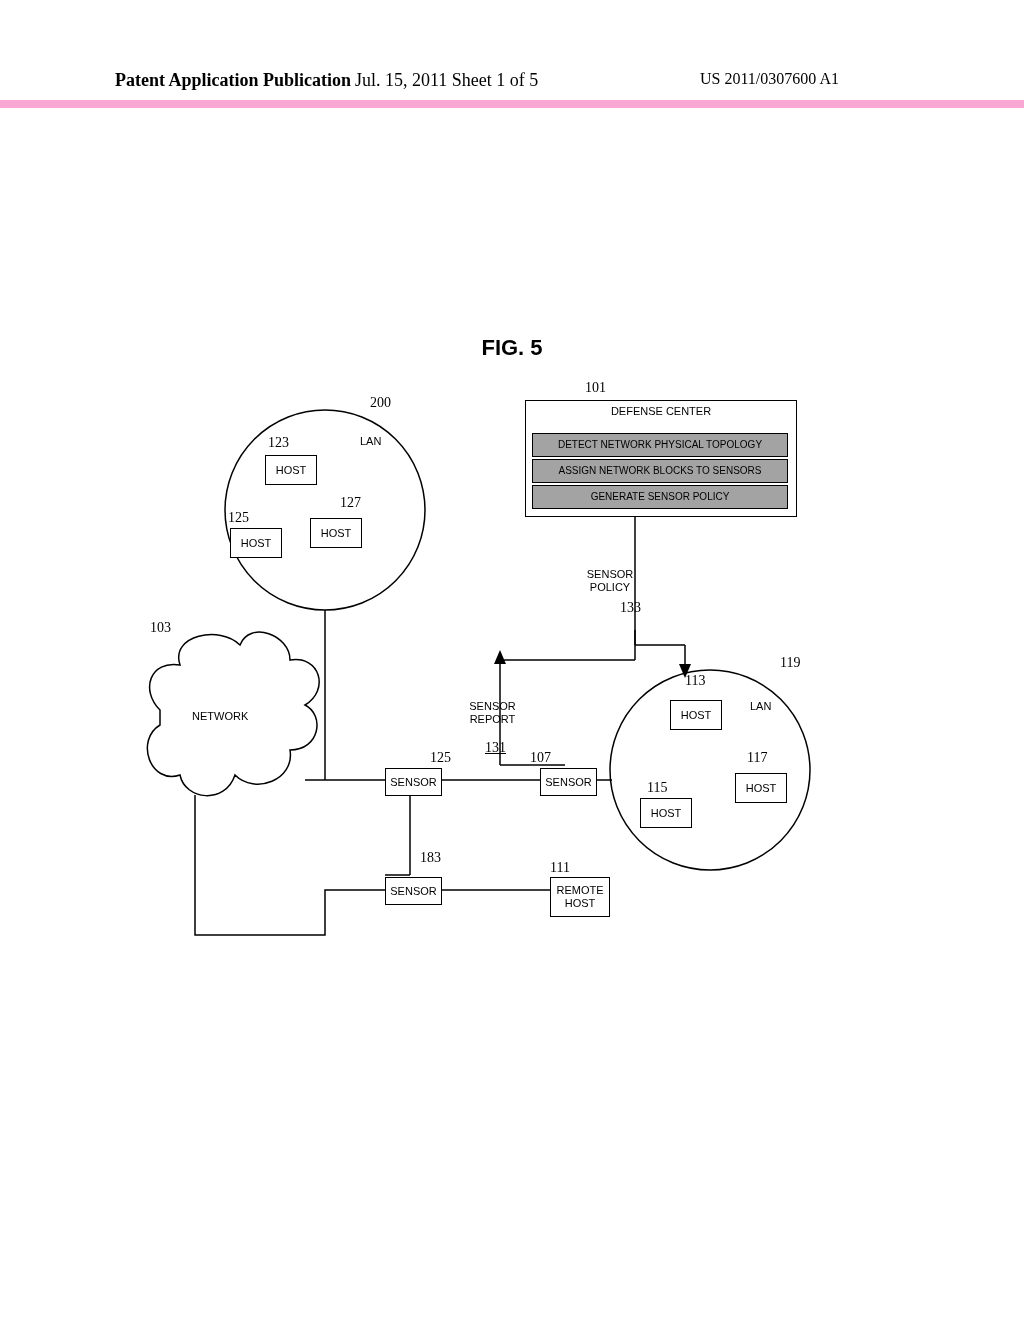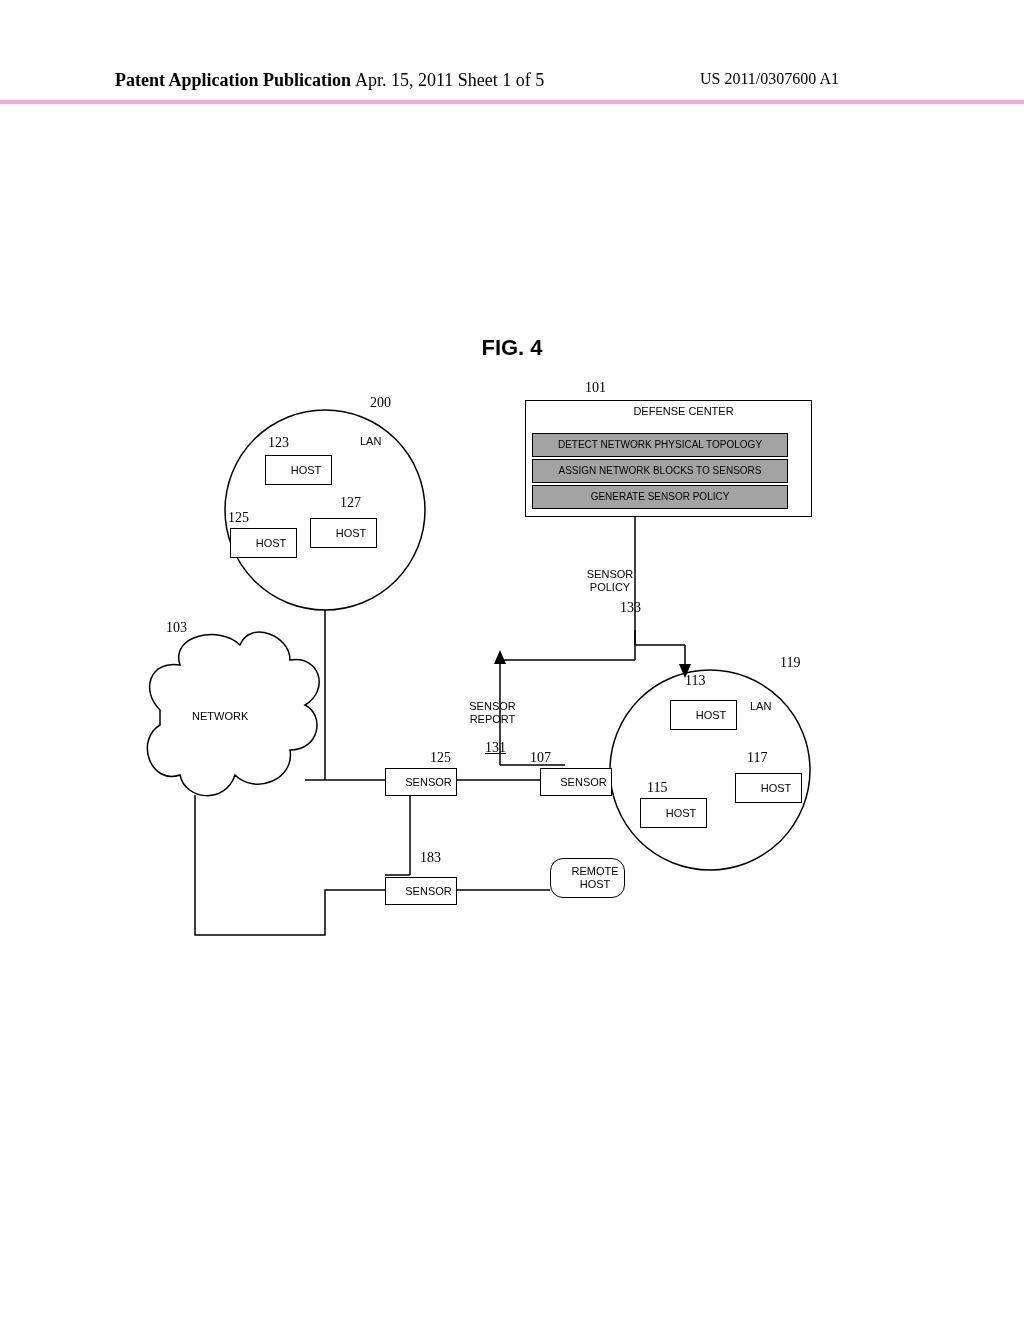--- a/index.html
+++ b/index.html
@@ -14,21 +14,21 @@
     width: 1024px;
     height: 1320px;
     background: #fff;
   }
   .header {
     position: absolute;
     top: 70px;
     left: 0;
     width: 1024px;
     height: 30px;
-    border-bottom: 4px solid #f9a8d4;
+    border-bottom: 8px solid #f9a8d4;
     text-align: right;
   }
   .header .left {
     position: absolute;
     left: 115px;
     top: 0;
     font-weight: bold;
     font-size: 18px;
   }
   .header .center {
@@ -82,21 +82,20 @@
     position: absolute;
     border: 1.5px solid #000;
     background: #fff;
     display: flex;
     align-items: center;
     justify-content: center;
     font-family: Arial, Helvetica, sans-serif;
     font-size: 11px;
     text-align: center;
     line-height: 1.15;
-    padding-left: 15px;
   }
   .dc-inner {
     position: absolute;
     border: 1.2px solid #000;
     background: #a3a3a3;
     display: flex;
     align-items: center;
     justify-content: center;
     font-family: Arial, Helvetica, sans-serif;
     font-size: 10px;
@@ -112,25 +111,25 @@
     line-height: 1.1;
   }
 </style>
 </head>
 <body>
 
 <div class="page">
 
   <div class="header">
     <div class="left">Patent Application Publication</div>
-    <div class="center">Apr. 15, 2011  Sheet 1 of 5</div>
+    <div class="center">Jul. 15, 2011  Sheet 1 of 5</div>
     <div class="right">US 2011/0307600 A1</div>
   </div>
 
-  <div class="fig-title">FIG. 4</div>
+  <div class="fig-title">FIG. 5</div>
 
   <div class="canvas">
 
     <svg width="770" height="600">
 
       <circle cx="195" cy="130" r="100" fill="none" stroke="#000" stroke-width="1.5"></circle>
 
       <circle cx="580" cy="390" r="100" fill="none" stroke="#000" stroke-width="1.5"></circle>
 
       <path d="M 30 330
@@ -166,21 +165,21 @@
       <line x1="370" y1="385" x2="435" y2="385" stroke="#000" stroke-width="1.5"></line>
       <polygon points="370,270 364,284 376,284" fill="#000"></polygon>
 
       <line x1="505" y1="250" x2="505" y2="265" stroke="#000" stroke-width="1.5"></line>
       <line x1="505" y1="265" x2="555" y2="265" stroke="#000" stroke-width="1.5"></line>
       <line x1="555" y1="265" x2="555" y2="288" stroke="#000" stroke-width="1.5"></line>
       <polygon points="555,298 549,284 561,284" fill="#000"></polygon>
     </svg>
 
     <div class="ref" style="left:455px; top:0px;">101</div>
-    <div class="ref" style="left:20px;  top:240px;margin-left:16px;">103</div>
+    <div class="ref" style="left:20px;  top:240px;">103</div>
     <div class="ref" style="left:300px; top:370px;">125</div>
     <div class="ref" style="left:400px; top:370px;">107</div>
     <div class="ref" style="left:290px; top:470px;">183</div>
     <div class="ref" style="left:420px; top:480px;">111</div>
     <div class="ref" style="left:555px; top:293px;">113</div>
     <div class="ref" style="left:517px; top:400px;">115</div>
     <div class="ref" style="left:617px; top:370px;">117</div>
     <div class="ref" style="left:650px; top:275px;">119</div>
     <div class="ref" style="left:138px; top:55px;">123</div>
     <div class="ref" style="left:98px;  top:130px;">125</div>
@@ -213,17 +212,17 @@
     <div class="box" style="left:180px; top:138px; width:50px; height:28px;">HOST</div>
 
     <div class="box" style="left:540px; top:320px; width:50px; height:28px;">HOST</div>
     <div class="box" style="left:510px; top:418px; width:50px; height:28px;">HOST</div>
     <div class="box" style="left:605px; top:393px; width:50px; height:28px;">HOST</div>
 
     <div class="box" style="left:255px; top:388px; width:55px; height:26px;">SENSOR</div>
     <div class="box" style="left:410px; top:388px; width:55px; height:26px;">SENSOR</div>
     <div class="box" style="left:255px; top:497px; width:55px; height:26px;">SENSOR</div>
 
-    <div class="box" style="left:420px; top:478px; width:58px; height:38px;border-radius:13px;">REMOTE
+    <div class="box" style="left:420px; top:497px; width:58px; height:38px;">REMOTE
 HOST</div>
 
   </div>
 </div>
 
 </body></html>

